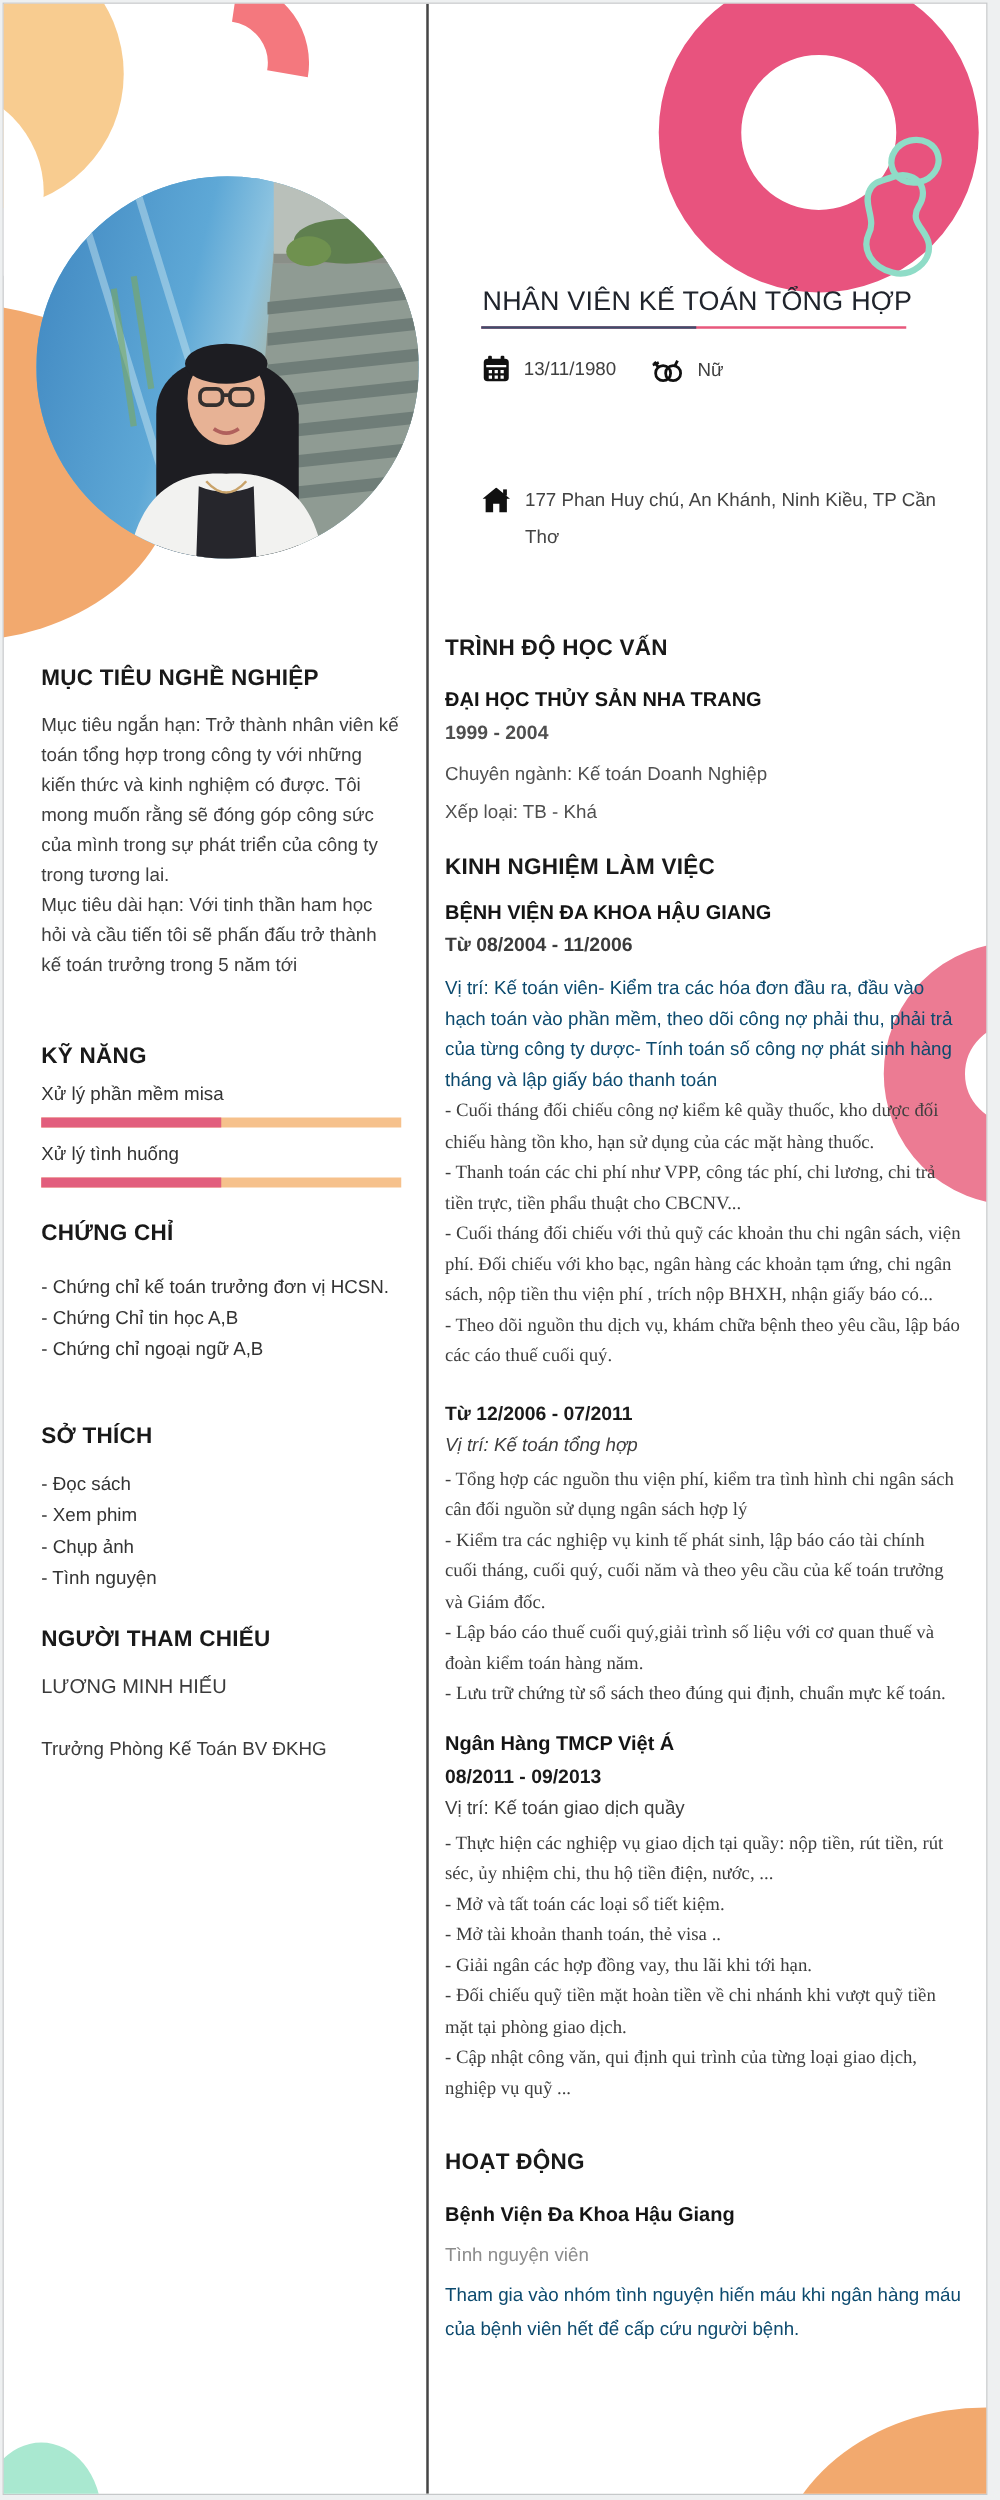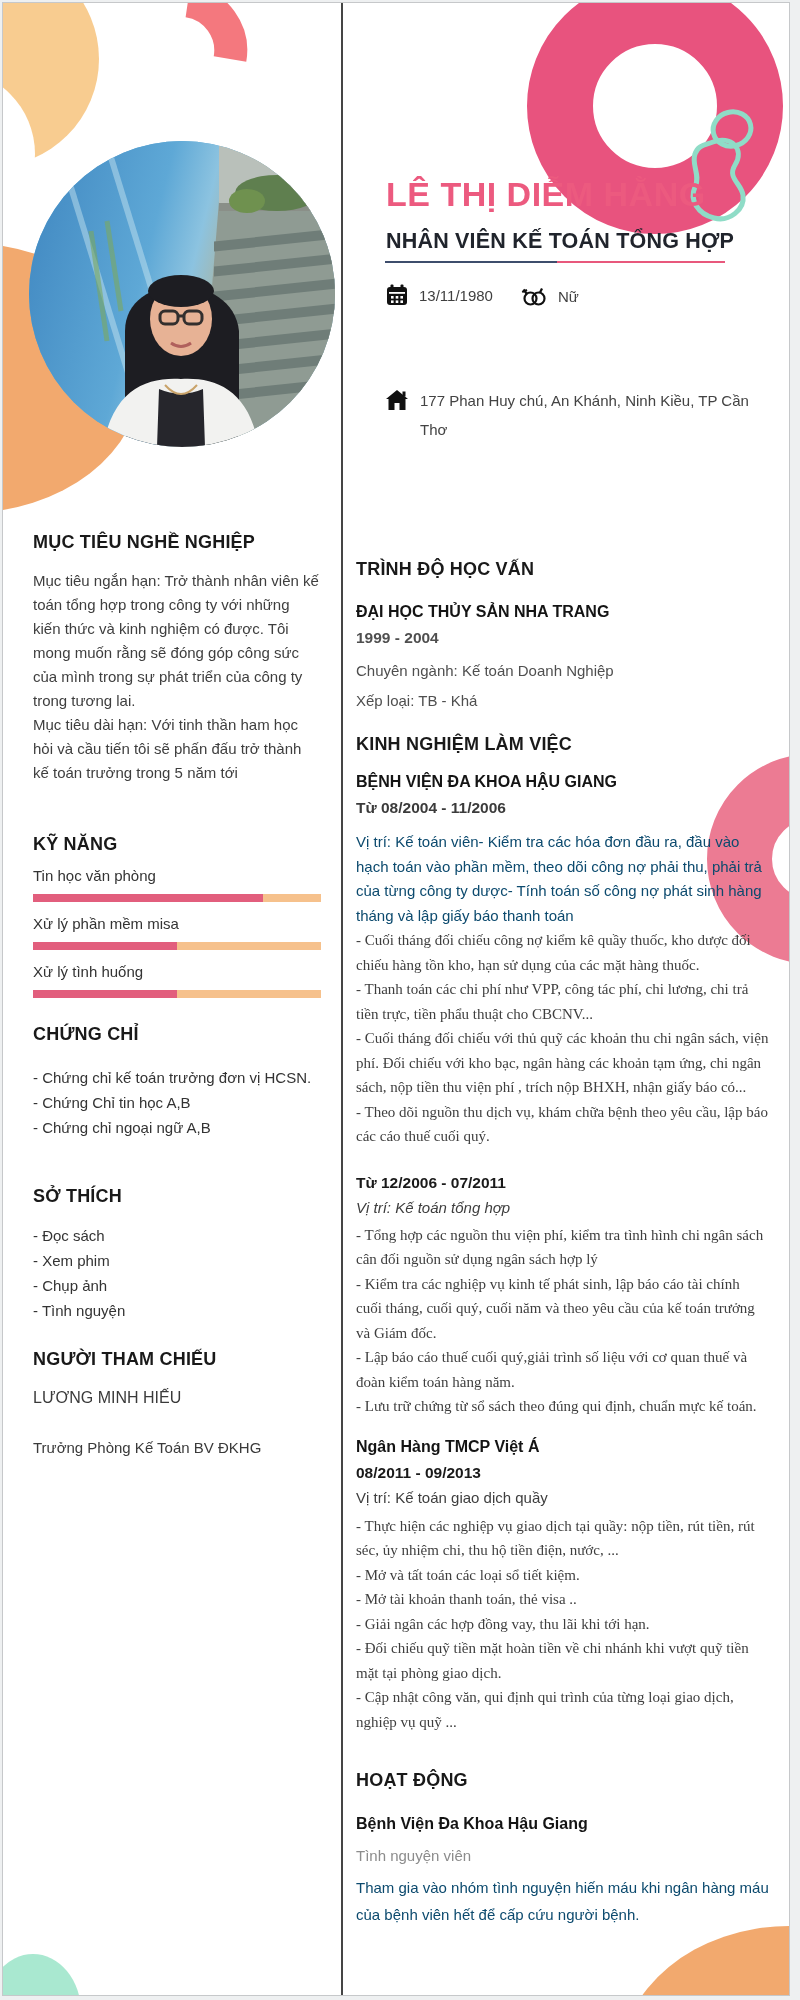--- a/index.html
+++ b/index.html
@@ -25,32 +25,32 @@
   .mint-bottom{left:-18px;top:1951px;width:96px;height:116px;border-radius:50%;background:#a9e8d0;}
   .divider{left:338px;top:0;width:2px;height:100%;background:#454545;}
   
   .photo{
     position:absolute;left:26px;top:138px;width:306px;height:306px;border-radius:50%;
     overflow:hidden;background:#5ea8d6;
   }
   
   .col-left{position:absolute;left:0;top:528px;width:340px;box-sizing:border-box;padding:0 22px 0 30px;}
   .col-right{position:absolute;left:340px;top:0;width:448px;height:100%;box-sizing:border-box;}
-  .rc-flow{position:absolute;left:0;top:555px;width:448px;box-sizing:border-box;padding:0 22px 0 13px;}
+  .rc-flow{position:absolute;left:0;top:504px;width:448px;box-sizing:border-box;padding:0 22px 0 13px;}
   
   .h-section{font-size:18px;font-weight:700;color:#191919;line-height:22px;letter-spacing:.2px;margin:0;}
   .body-txt{font-size:15px;color:#3e3e3e;line-height:24px;}
   .rc-par{font-size:15px;color:#0c4a6e;line-height:24.5px;}
   .sub-bold{font-size:16px;font-weight:700;color:#141414;line-height:21px;}
   .period-bold{font-size:15.5px;font-weight:700;color:#3b3b3b;line-height:21px;}
   .gray-line{font-size:15px;color:#4f4f4f;line-height:21px;}
   .light-gray{font-size:15px;color:#8c8c8c;line-height:21px;}
   
   .cv-name{position:absolute;left:43px;top:172px;font-size:34px;font-weight:700;color:#ec5a7f;letter-spacing:.5px;white-space:nowrap;}
-  .cv-title{position:absolute;left:43px;top:226px;font-size:21.5px;font-weight:700;color:#20242c;letter-spacing:.2px;white-space:nowrap;}
+  .cv-title{position:absolute;left:43px;top:226px;font-size:21.5px;font-weight:400;color:#20242c;letter-spacing:.2px;white-space:nowrap;}
   .title-underline{position:absolute;left:42px;top:258px;width:340px;height:2px;background:#e8587c;}
   .title-underline .navy{position:absolute;left:0;top:0;width:172px;height:2px;background:#3e4d6c;}
   .info-row{position:absolute;left:43px;top:281px;height:24px;}
   .info-item{position:absolute;top:0;display:flex;align-items:center;gap:11px;font-size:15px;color:#3f3f3f;}
   .addr-row{position:absolute;left:43px;top:383px;display:flex;gap:12px;}
   .addr-text{font-size:15px;color:#434343;line-height:29px;width:340px;}
   
   .skill{margin-top:11px;}
   .skill:first-child{margin-top:10px;}
   .skill-label{font-size:15px;color:#333;line-height:22px;}
@@ -128,21 +128,20 @@
         <line x1="149" y1="175" x2="155" y2="175"></line>
       </g>
       <path d="M 142 202 Q 152 209 162 202" stroke="#b0605c" stroke-width="3" fill="none"></path>
       <path d="M 74 306 C 84 248 118 236 152 238 C 186 236 220 248 230 306 Z" fill="#f2f2f0"></path>
       <path d="M 128 306 L 130 248 C 144 254 160 254 174 248 L 176 306 Z" fill="#26262c"></path>
       <path d="M 136 244 Q 152 262 168 244" stroke="#c9a36a" stroke-width="2" fill="none"></path>
     </svg>
   </div>
 
   <div class="col-right">
-    <div class="cv-name">LÊ THỊ DIỄM HẰNG</div>
     <div class="cv-title">NHÂN VIÊN KẾ TOÁN TỔNG HỢP</div>
     <div class="title-underline">
         <div class="navy"></div>
       </div>
 
     <div class="info-row">
       <div class="info-item" style="left:0;">
         <svg class="icon-svg" width="22" height="22" viewBox="0 0 22 22">
           <rect x="1" y="3" width="20" height="18" rx="3" fill="#111"></rect>
           <rect x="4.5" y="0.5" width="3" height="5" rx="1" fill="#111"></rect>
@@ -237,26 +236,20 @@
   <div class="col-left">
     <div class="h-section">MỤC TIÊU NGHỀ NGHIỆP</div>
     <div class="body-txt" style="margin-top:16px;">
       <span>Mục tiêu ngắn hạn: Trở thành nhân viên kế toán tổng hợp trong công ty với những kiến thức và kinh nghiệm có được. Tôi mong muốn rằng sẽ đóng góp công sức của mình trong sự phát triển của công ty trong tương lai.</span><br>
       <span>Mục tiêu dài hạn: Với tinh thần ham học hỏi và cầu tiến tôi sẽ phấn đấu trở thành kế toán trưởng trong 5 năm tới</span>
     </div>
 
     <div class="h-section" style="margin-top:48px;">KỸ NĂNG</div>
     <div>
       <div class="skill">
-        <div class="skill-label">Tin học văn phòng</div>
-        <div class="bar-track">
-            <div class="bar-fill" style="width: 80%;"></div>
-          </div>
-      </div>
-      <div class="skill">
         <div class="skill-label">Xử lý phần mềm misa</div>
         <div class="bar-track">
             <div class="bar-fill" style="width: 50%;"></div>
           </div>
       </div>
       <div class="skill">
         <div class="skill-label">Xử lý tình huống</div>
         <div class="bar-track">
             <div class="bar-fill" style="width: 50%;"></div>
           </div>

